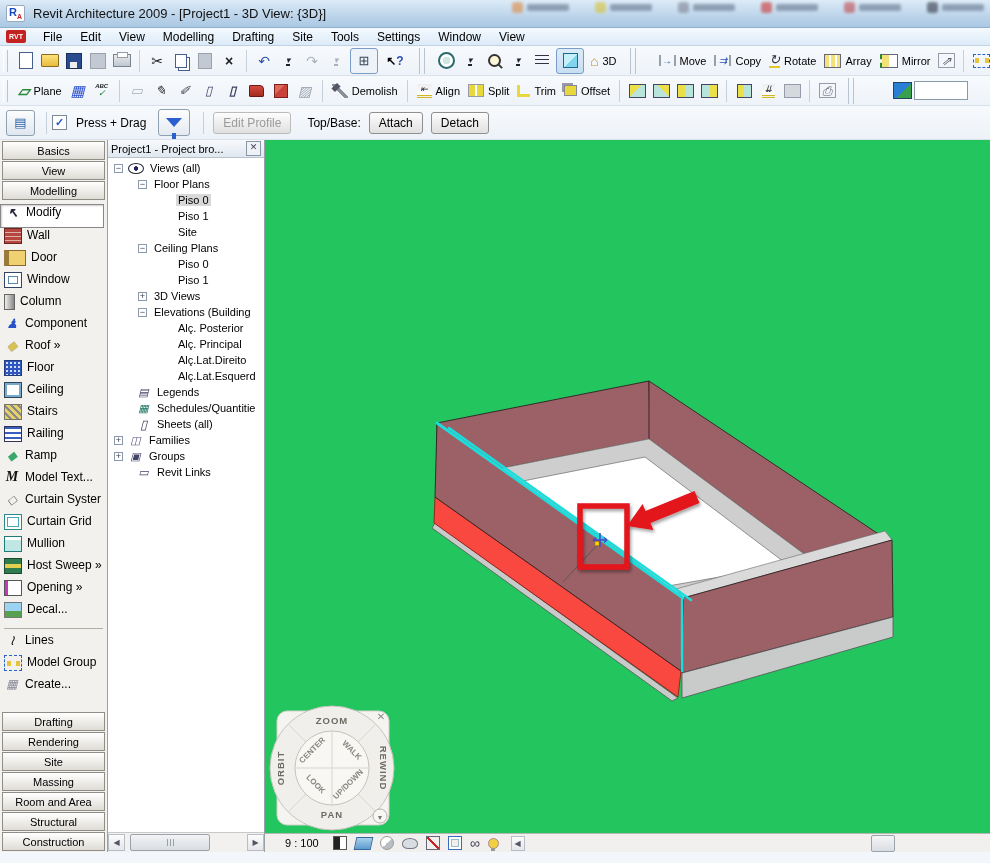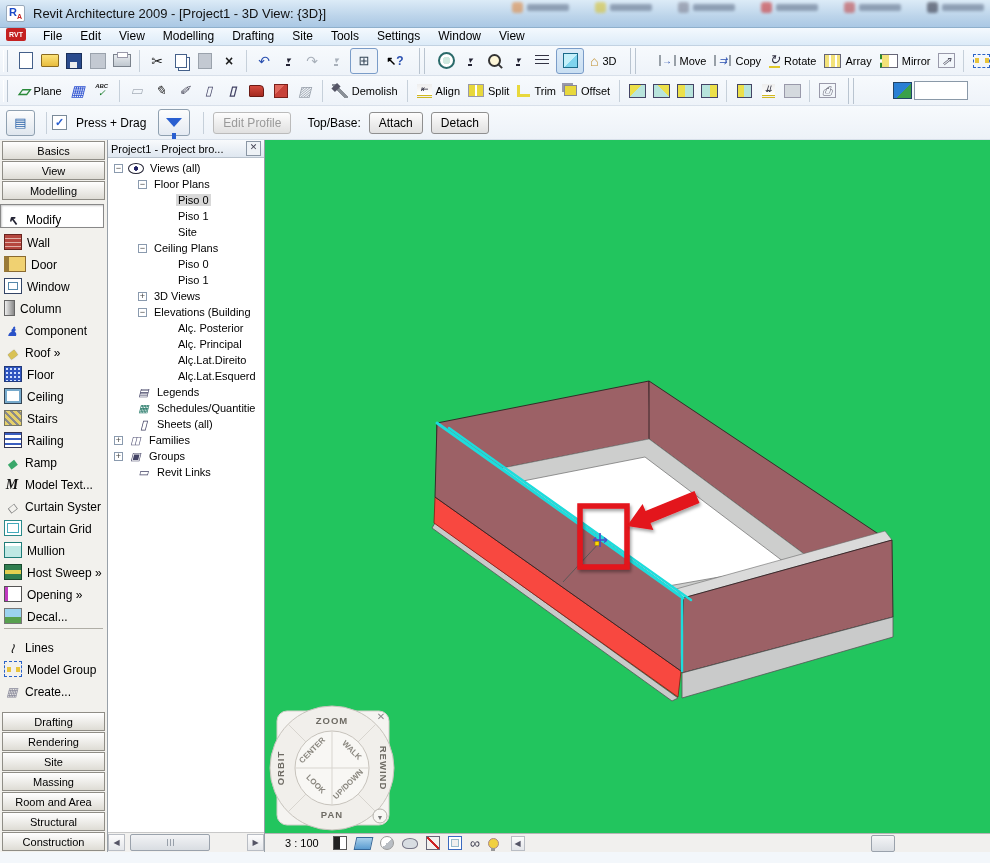--- a/index.html
+++ b/index.html
@@ -13,21 +13,21 @@
   font-weight:bold;font-size:11px;line-height:13px;text-align:center;color:#1a49c8;margin-right:8px;flex:none}
 .winicon b{color:#c42121;font-size:7px;vertical-align:sub}
 .title-text{font-size:13px;color:#111;white-space:nowrap}
 .ghosts{position:absolute;right:6px;top:2px;display:flex;gap:26px;filter:blur(1.6px);opacity:.55}
 .ghost{display:flex;align-items:center;gap:4px}
 .gdot{width:11px;height:11px;border-radius:3px}
 .gbar{width:42px;height:7px;background:#5b6b84;border-radius:2px}
 
 .menubar{position:absolute;left:0;top:28px;width:990px;height:18px;
   background:linear-gradient(#f4f9fe,#dcebf8);border-bottom:1px solid #c2d2e2;
-  display:flex;padding-left:6px;box-sizing:border-box}
+  display:flex;align-items:center;padding-left:6px;box-sizing:border-box}
 .rvt{width:20px;height:13px;background:#c42121;border-radius:2px;color:#fff;font-size:7px;font-weight:bold;
   text-align:center;line-height:13px;margin-right:8px;flex:none}
 .menu-items{display:flex}
 .mi{padding:1px 9px;font-size:12px;cursor:default}
 
 .tbrow{position:absolute;left:0;width:990px;background:linear-gradient(#f7fafd,#eef3f9);
   border-bottom:1px solid #d8e0ea;display:flex;align-items:center;box-sizing:border-box;white-space:nowrap}
 #tb1{top:46px;height:30px}
 #tb2{top:76px;height:30px}
 #tb3{top:106px;height:34px;background:linear-gradient(#f7fafd,#edf2f8)}
@@ -112,21 +112,21 @@
 
 .main{position:absolute;left:0;top:140px;width:872px;height:712px}
 
 .designbar{position:absolute;left:0;top:0;width:108px;height:712px;background:#f2f1ed;
   border-right:1px solid #98a0a8;box-sizing:border-box;overflow:hidden}
 .dbtab{height:17px;margin:1px 2px;border:1px solid #8f8d86;background:linear-gradient(#fff,#dedcd5);
   display:flex;align-items:center;justify-content:center;font-size:11px}
 #dbBottom{position:absolute;bottom:0;left:0;right:0}
 #dbBottom .dbtab{height:17px}
 #dbTools{margin-top:4px}
-.dbtool{height:22px;display:flex;align-items:flex-end;padding-left:4px;font-size:12px}
+.dbtool{height:22px;display:flex;align-items:flex-start;padding-left:4px;font-size:12px}
 .dbtool.active{background:#fff;border:1px solid #888;margin-right:3px;box-shadow:inset 1px 1px 2px #ccc}
 .dblbl{white-space:nowrap;overflow:hidden}
 .dbsep{height:1px;background:#b0aea6;margin:4px 4px}
 .ic{width:16px;height:14px;margin-right:5px;flex:none;display:inline-flex;align-items:center;justify-content:center;font-size:12px;line-height:1}
 .ic-modify::before{content:"↖";font-weight:bold;color:#223;font-size:13px}
 .ic-wall{background:repeating-linear-gradient(180deg,#b5473f 0 3px,#e0b0a8 3px 4px);border:1px solid #6a241f}
 .ic-door{background:#f0d171;border:1px solid #8a6a30;border-left:5px solid #9a7a38}
 .ic-window{background:#fff;border:1px solid #346;box-shadow:inset 0 0 0 3px #fff,inset 0 0 0 4px #58a}
 .ic-column{background:linear-gradient(90deg,#eee,#888);border:1px solid #666;width:9px}
 .ic-component::before{content:"♟";color:#2a52c8;font-size:13px}
@@ -724,21 +724,21 @@
             <text x="47" y="83" transform="rotate(45 47 83)">LOOK</text>
             <text x="83" y="83" transform="rotate(-45 83 83)">UP/DOWN</text>
           </g>
           <text x="114" y="17" font-size="10" fill="#8a8a8a" text-anchor="middle">✕</text>
           <circle cx="113" cy="113" r="7" fill="#f8f7f4" stroke="#b5b2ac"></circle>
           <text x="113" y="116.5" font-size="7" fill="#777" text-anchor="middle">▼</text>
         </svg>
       </div>
 
       <div class="viewbar">
-        <span class="vscale">3 : 100</span>
+        <span class="vscale">9 : 100</span>
         <span class="vic">
             <i class="v-detail"></i>
           </span>
         <span class="vic">
             <i class="v-model"></i>
           </span>
         <span class="vic">
             <i class="v-shadow"></i>
           </span>
         <span class="vic">

